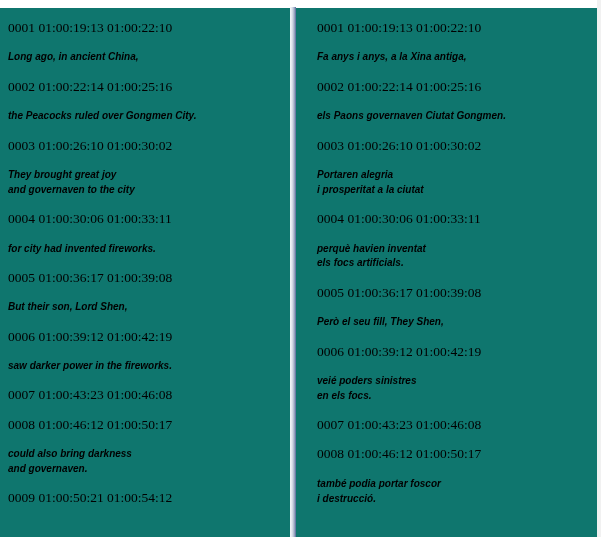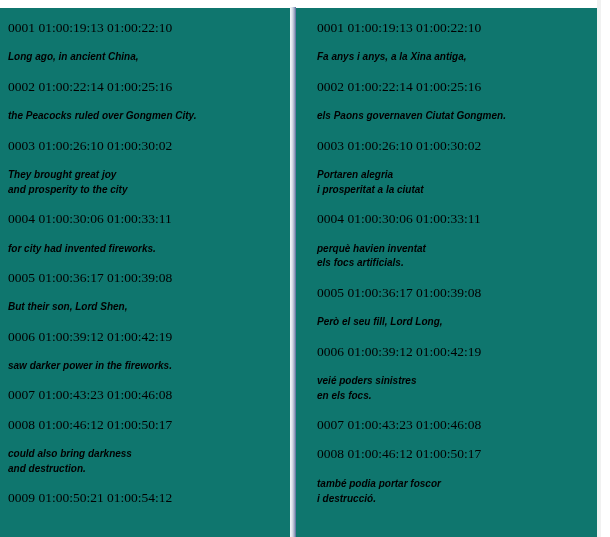--- a/index.html
+++ b/index.html
@@ -71,49 +71,49 @@
 </head>
 <body>
 
 <div class="pane pane-left">
   <div class="ts">0001 01:00:19:13 01:00:22:10</div>
   <div class="sub">Long ago, in ancient China,</div>
   <div class="ts">0002 01:00:22:14 01:00:25:16</div>
   <div class="sub">the Peacocks ruled over Gongmen City.</div>
   <div class="ts">0003 01:00:26:10 01:00:30:02</div>
   <div class="sub">They brought great joy
-and prosperity to the city</div>
+and governaven to the city</div>
   <div class="ts">0004 01:00:30:06 01:00:33:11</div>
   <div class="sub">for city had invented fireworks.</div>
   <div class="ts">0005 01:00:36:17 01:00:39:08</div>
   <div class="sub">But their son, Lord Shen,</div>
   <div class="ts">0006 01:00:39:12 01:00:42:19</div>
   <div class="sub">saw darker power in the fireworks.</div>
   <div class="ts">0007 01:00:43:23 01:00:46:08</div>
   <div class="ts">0008 01:00:46:12 01:00:50:17</div>
   <div class="sub">could also bring darkness
-and destruction.</div>
+and governaven.</div>
   <div class="ts">0009 01:00:50:21 01:00:54:12</div>
 </div>
 
 <div class="splitter"></div>
 
 <div class="pane pane-right">
   <div class="ts">0001 01:00:19:13 01:00:22:10</div>
   <div class="sub">Fa anys i anys, a la Xina antiga,</div>
   <div class="ts">0002 01:00:22:14 01:00:25:16</div>
   <div class="sub">els Paons governaven Ciutat Gongmen.</div>
   <div class="ts">0003 01:00:26:10 01:00:30:02</div>
   <div class="sub">Portaren alegria
 i prosperitat a la ciutat</div>
   <div class="ts">0004 01:00:30:06 01:00:33:11</div>
   <div class="sub">perquè havien inventat
 els focs artificials.</div>
   <div class="ts">0005 01:00:36:17 01:00:39:08</div>
-  <div class="sub">Però el seu fill, Lord Long,</div>
+  <div class="sub">Però el seu fill, They Shen,</div>
   <div class="ts">0006 01:00:39:12 01:00:42:19</div>
   <div class="sub">veié poders sinistres
 en els focs.</div>
   <div class="ts">0007 01:00:43:23 01:00:46:08</div>
   <div class="ts">0008 01:00:46:12 01:00:50:17</div>
   <div class="sub">també podia portar foscor
 i destrucció.</div>
 </div>
 
 <div class="scroll-strip"></div>

